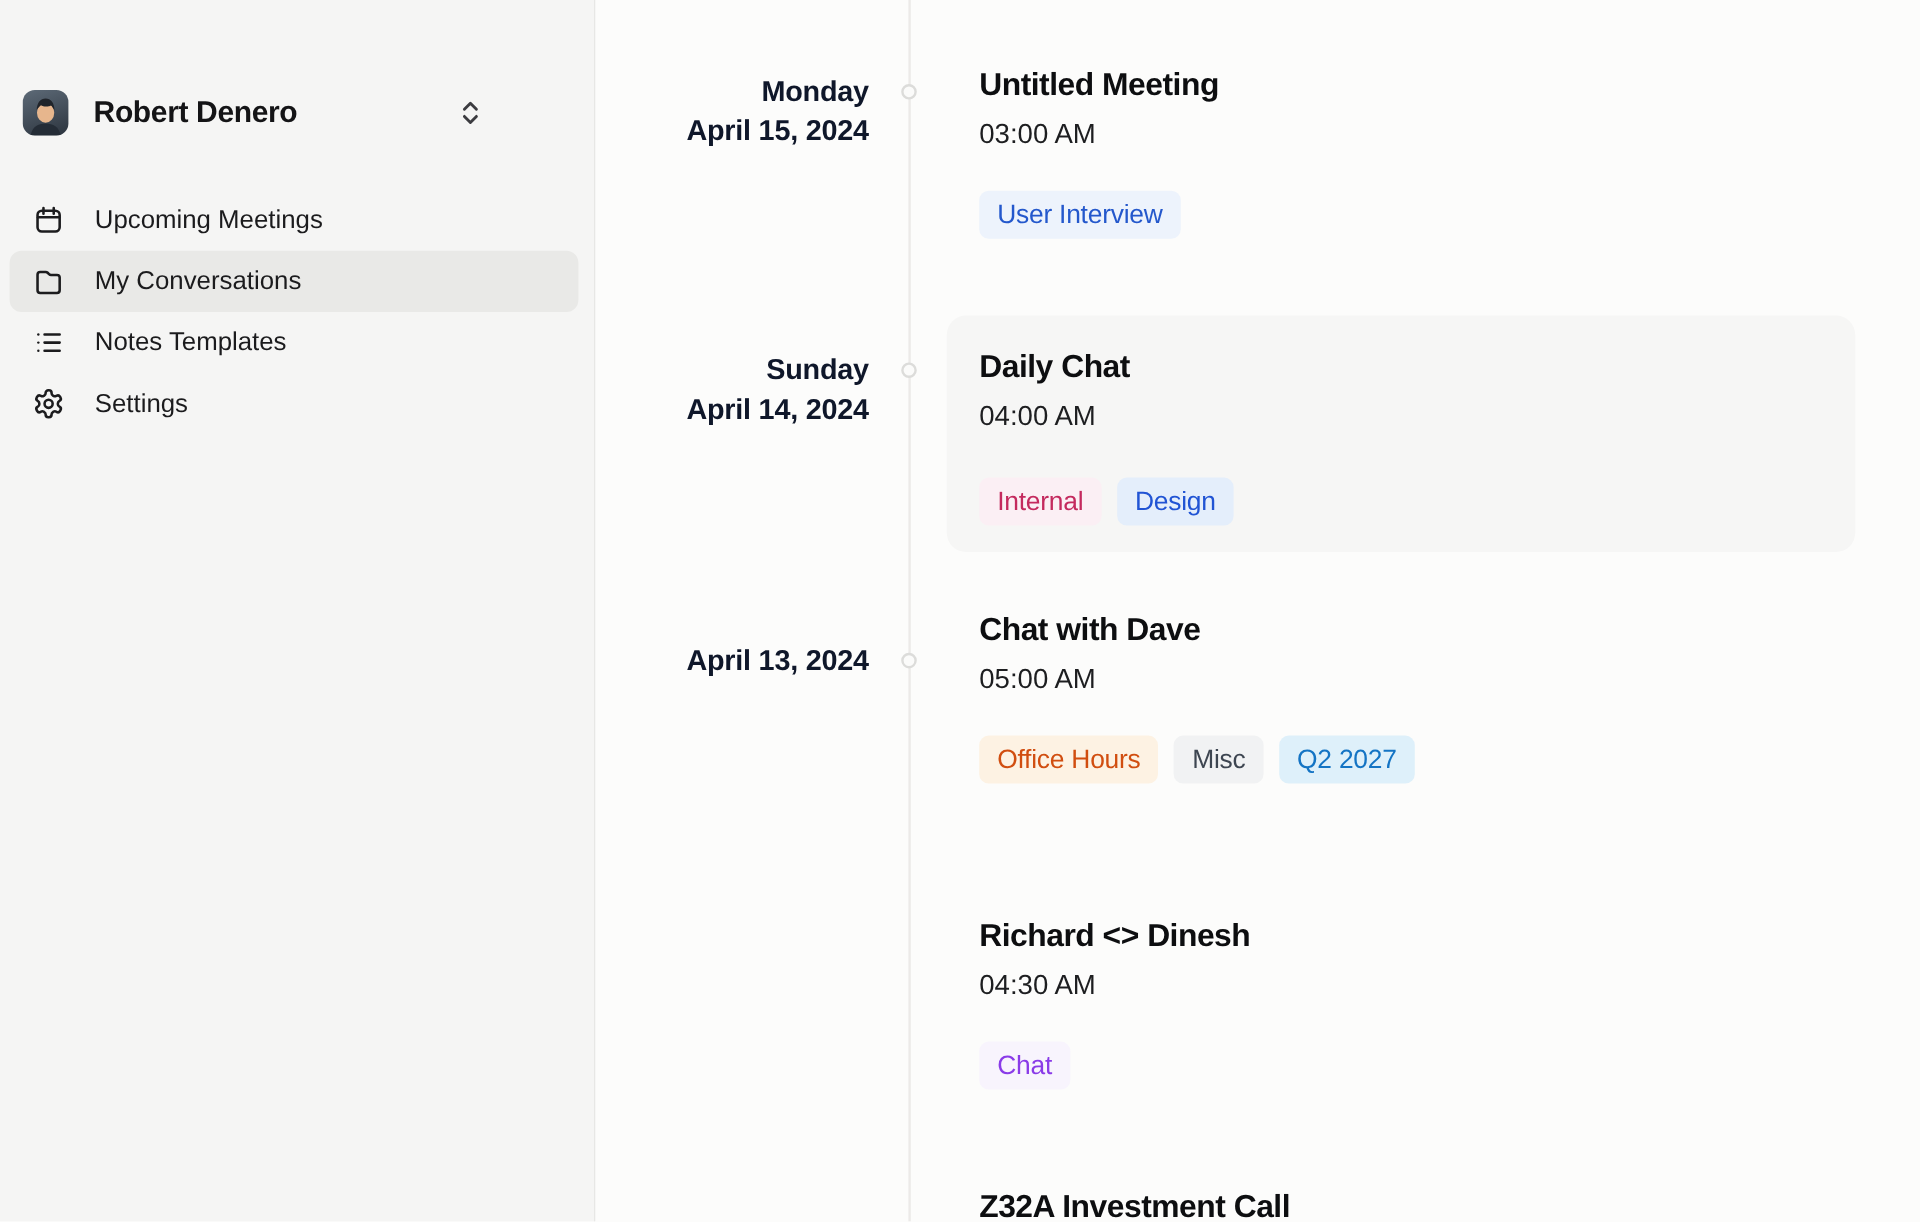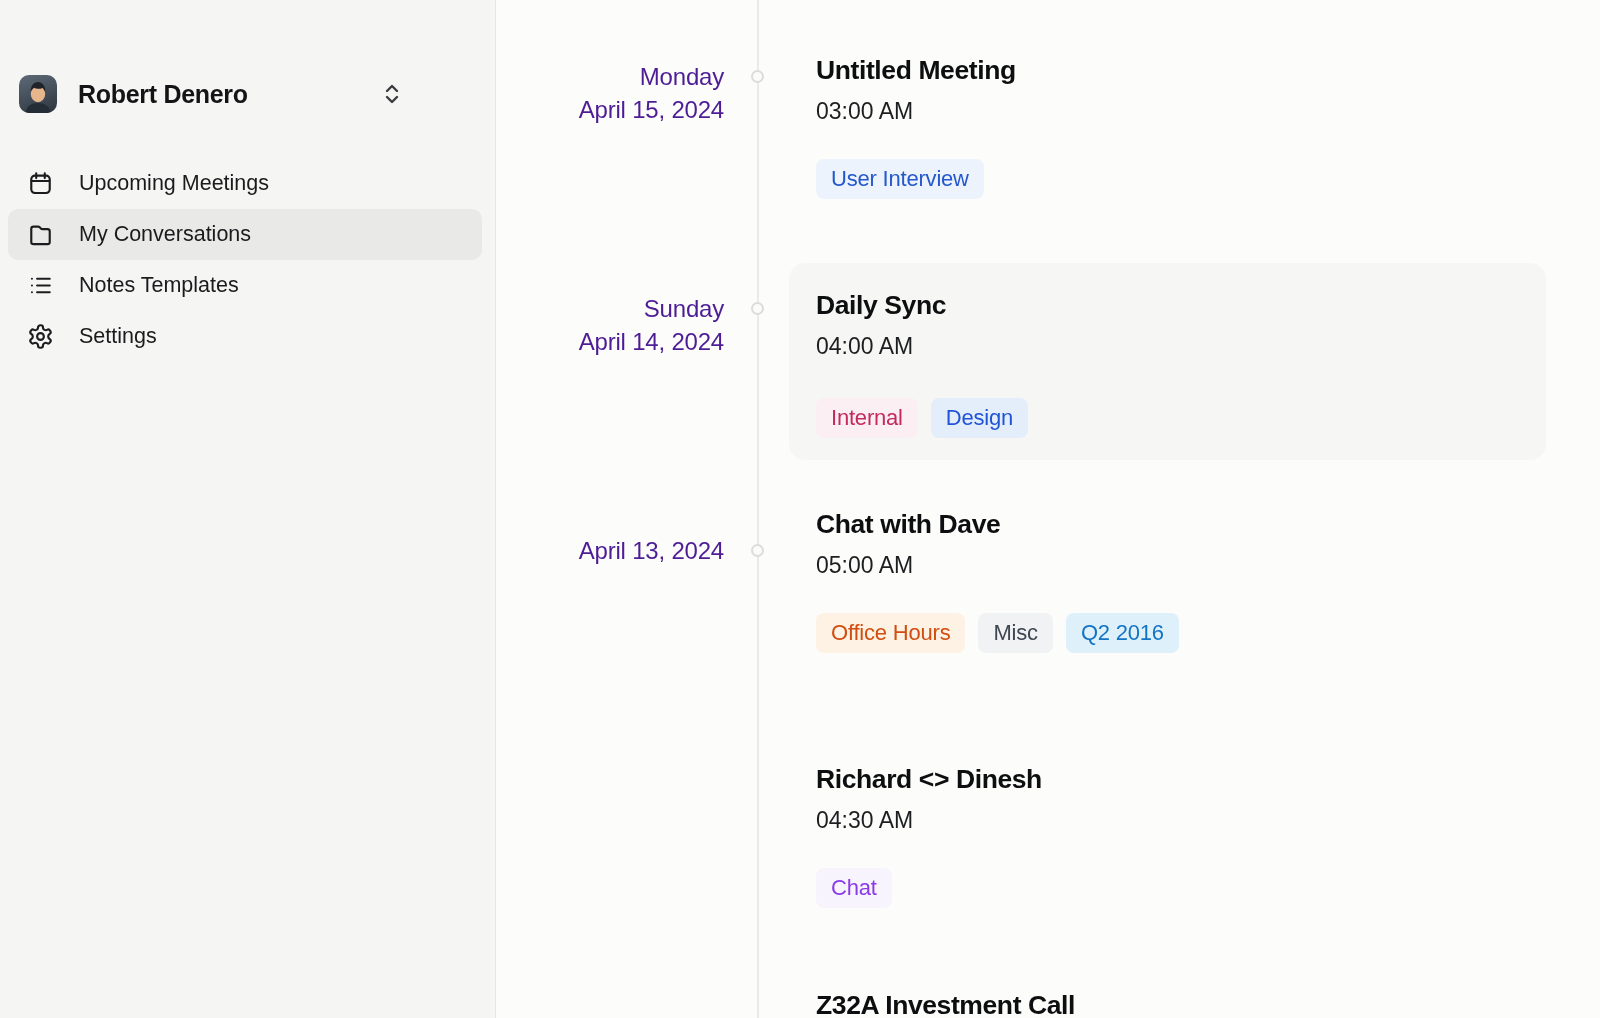--- a/index.html
+++ b/index.html
@@ -41,21 +41,21 @@
 
   
   .main { position: absolute; left: 434px; top: 0; right: 0; bottom: 0; }
   .tl-line { position: absolute; left: 323px; top: 0; bottom: 0; width: 2px; background: #eceae8; }
   .dot {
     position: absolute; left: 317px; width: 13px; height: 13px; border-radius: 50%;
     border: 2px solid #dcdcda; background: #fbfbfa;
   }
   .date-label {
     position: absolute; left: 0; width: 290px; text-align: right;
-    color: #4c1d95; font-size: 24px; line-height: 33px; font-weight: 400;
+    color: #0f172a; font-size: 24px; line-height: 33px; font-weight: 700;
     letter-spacing: -0.2px;
   }
   .entry { position: absolute; left: 382px; cursor: pointer; }
   .entry h2 {
     font-size: 26.5px; line-height: 34px; font-weight: 700;
     color: #0d0e10; letter-spacing: -0.4px;
   }
   .entry .time { margin-top: 9px; font-size: 23px; line-height: 30px; color: #1d1e20; }
   .entry .tags { margin-top: 33px; display: flex; gap: 13px; }
   .pill {
@@ -160,35 +160,35 @@
 
     <article class="entry" style="top:53px;">
       <h2>Untitled Meeting</h2>
       <div class="time">03:00 AM</div>
       <div class="tags">
         <span class="pill" style="color: rgb(36, 88, 204); background: rgb(237, 243, 252);">User Interview</span>
       </div>
     </article>
 
     <article class="entry card" style="background: rgb(246, 246, 245);">
-      <h2>Daily Sync</h2>
+      <h2>Daily Chat</h2>
       <div class="time">04:00 AM</div>
       <div class="tags">
         <span class="pill" style="color: rgb(196, 42, 94); background: rgb(251, 239, 244);">Internal</span>
         <span class="pill" style="color: rgb(33, 84, 212); background: rgb(228, 238, 251);">Design</span>
       </div>
     </article>
 
     <article class="entry" style="top:507px;">
       <h2>Chat with Dave</h2>
       <div class="time">05:00 AM</div>
       <div class="tags">
         <span class="pill" style="color: rgb(209, 78, 16); background: rgb(253, 242, 227);">Office Hours</span>
         <span class="pill" style="color: rgb(62, 70, 81); background: rgb(241, 242, 243);">Misc</span>
-        <span class="pill" style="color: rgb(20, 116, 196); background: rgb(222, 240, 250);">Q2 2016</span>
+        <span class="pill" style="color: rgb(20, 116, 196); background: rgb(222, 240, 250);">Q2 2027</span>
       </div>
     </article>
 
     <article class="entry" style="top:762px;">
       <h2>Richard &lt;&gt; Dinesh</h2>
       <div class="time">04:30 AM</div>
       <div class="tags">
         <span class="pill" style="color: rgb(138, 59, 232); background: rgb(248, 244, 253);">Chat</span>
       </div>
     </article>

